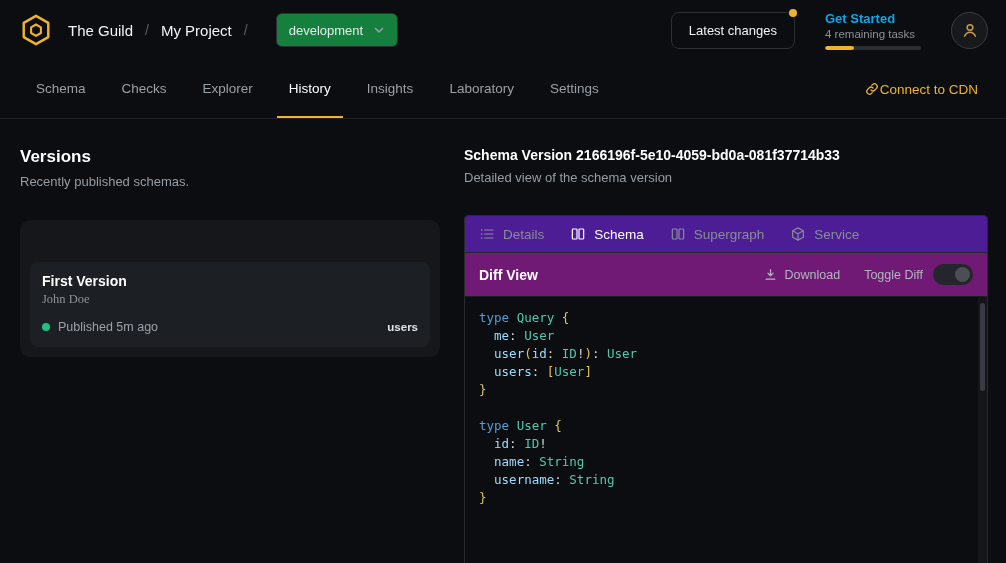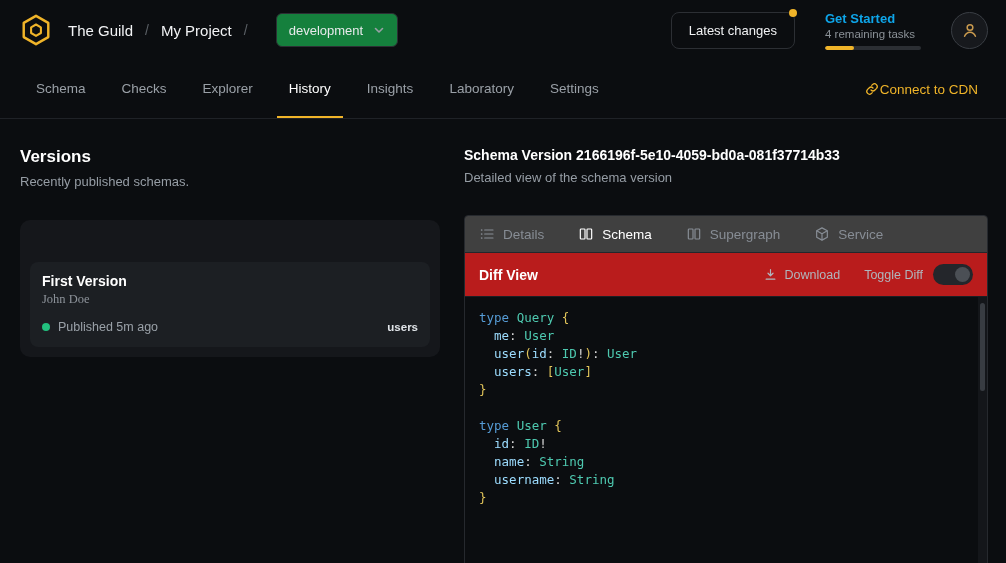--- a/index.html
+++ b/index.html
@@ -48,27 +48,27 @@
   .vi-name { font-size:14px; font-weight:600; color:#ffffff; }
   .vi-author { font-size:12.5px; color:#8d939a; margin-top:3px;font-family:Liberation Serif, serif; }
   .vi-row { display:flex; align-items:center; margin-top:13px; }
   .status-dot { width:8px; height:8px; border-radius:50%; background:#22c07e; margin-right:8px; flex:none; }
   .vi-status { font-size:12.5px; color:#9aa1a8; }
   .vi-service { margin-left:auto; font-size:11.5px; font-weight:700; color:#dfe3e7; }
 
   .right-col { flex:1; display:flex; flex-direction:column; height:535px; }
   .rc-title { font-size:14px; font-weight:700; color:#ffffff; }
   .detail-box { margin-top:30px; border:1px solid #26292e; border-radius:4px; display:flex; flex-direction:column; flex:1; overflow:hidden; }
-  .detail-tabs { height:37px; flex:none; background:#404040; border-bottom:1px solid #24272c;
-    display:flex; align-items:center; gap:34px; padding:0 14px; }
+  .detail-tabs { height:37px; flex:none; background:#4c1d95; border-bottom:1px solid #24272c;
+    display:flex; align-items:center; gap:26px; padding:0 14px; }
   .detail-tab { display:flex; align-items:center; gap:8px; font-size:13.5px; color:#878d95; cursor:pointer; }
   .detail-tab.active { color:#ffffff; }
   .detail-tab svg { flex:none; }
 
-  .diff-bar { height:44px; flex:none; display:flex; align-items:center; padding:0 14px; background:#b91c1c; border-bottom:1px solid #1b1e23; }
+  .diff-bar { height:44px; flex:none; display:flex; align-items:center; padding:0 14px; background:#701a75; border-bottom:1px solid #1b1e23; }
   .diff-title { font-size:14px; font-weight:700; color:#ffffff; }
   .diff-actions { margin-left:auto; display:flex; align-items:center; gap:24px; }
   .download-btn { display:flex; align-items:center; gap:7px; font-size:12.5px; color:#b0b6bd; cursor:pointer; background:none; border:none; font-family:inherit; }
   .toggle-wrap { display:flex; align-items:center; gap:10px; }
   .toggle-label { font-size:12.5px; color:#b0b6bd; }
   .toggle { position:relative; width:40px; height:21px; border-radius:11px; background:#24262b; cursor:pointer; }
   .toggle .knob { position:absolute; top:3px; left:22px; width:15px; height:15px; border-radius:50%; background:#4b4f55; }
 
   .code-wrap { flex:1; position:relative; background:#0b0d10; overflow:hidden; }
   .code-content { padding:12px 20px 12px 14px; }

